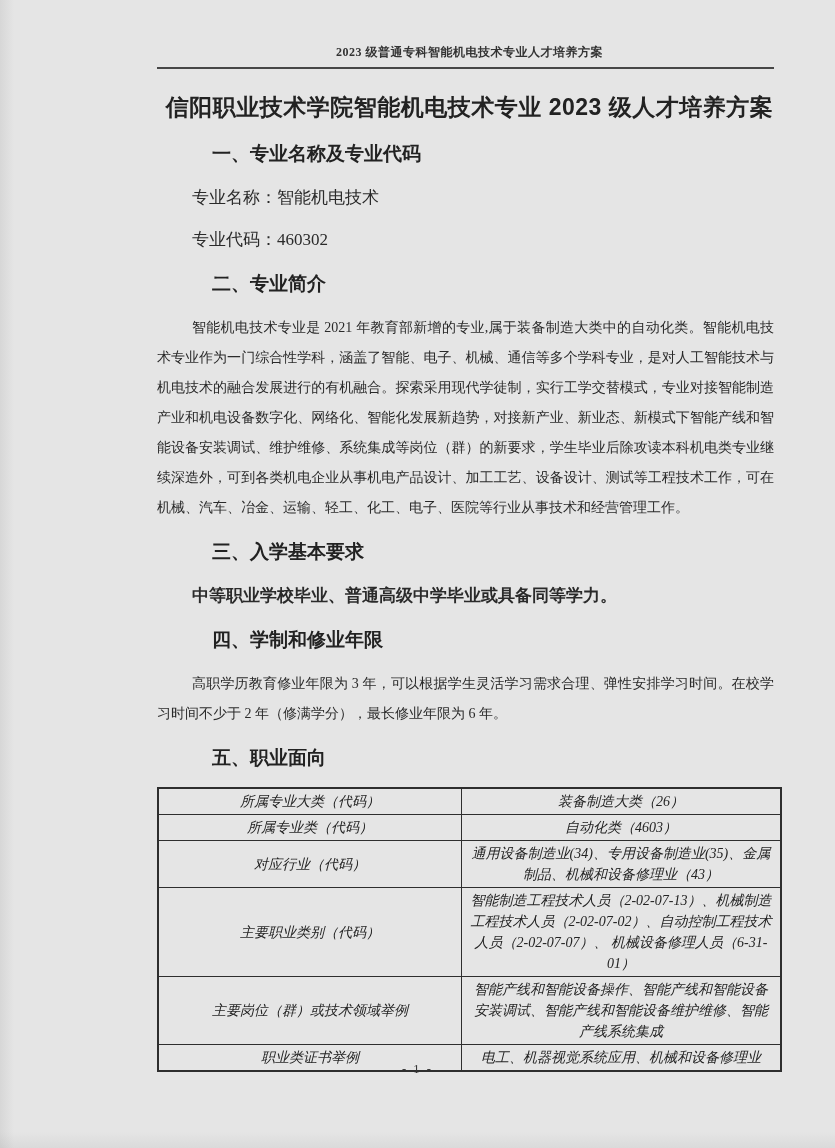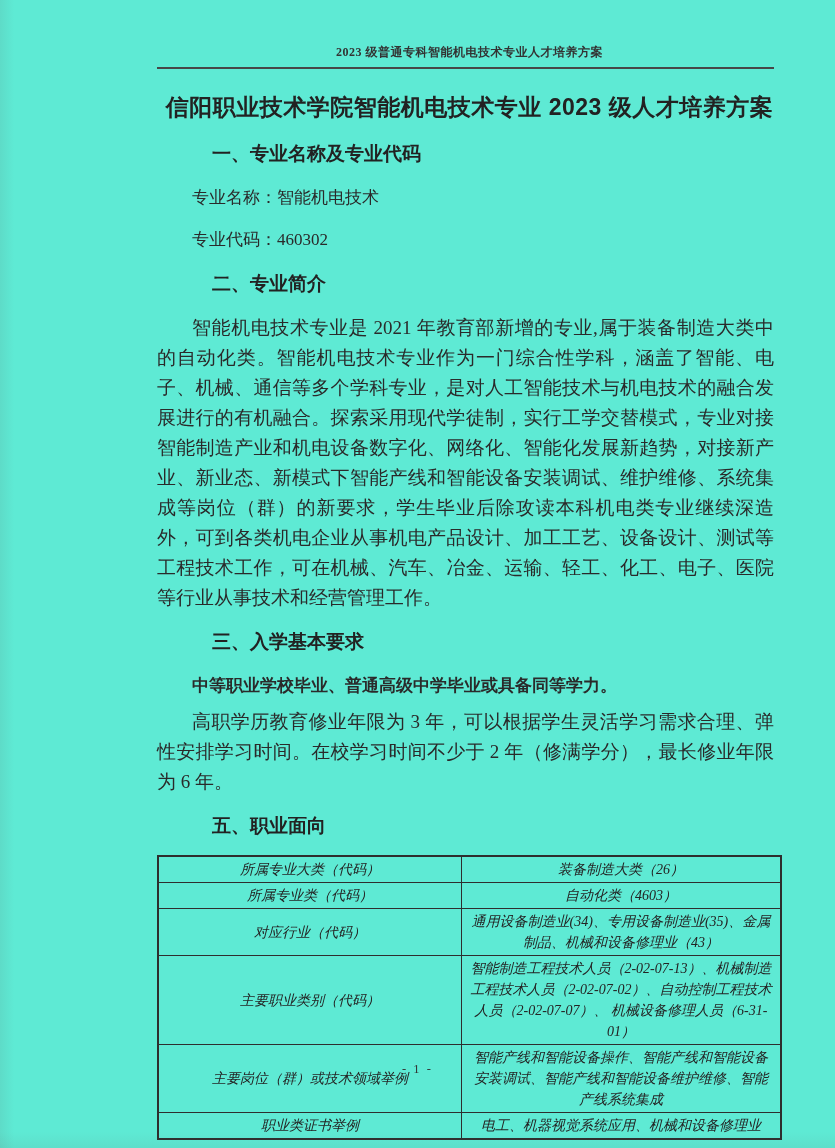--- a/index.html
+++ b/index.html
@@ -4,21 +4,21 @@
 <style>
   html, body {
     margin: 0;
     padding: 0;
     background: #ffffff;
   }
   .page {
     position: relative;
     width: 835px;
     height: 1148px;
-    background: #5eead4;
+    background: #e5e5e5;
     overflow: hidden;
     color: #262626;
     font-family: "Liberation Serif", "DejaVu Serif", serif;
   }
   
   .scan-shadow-left {
     position: absolute; left: 0; top: 0; bottom: 0; width: 14px;
     background: linear-gradient(to right, rgba(90,90,90,0.10), rgba(90,90,90,0));
     pointer-events: none;
   }
@@ -73,21 +73,21 @@
   .h-s5 { margin-top: 7px; }
   p.body-line {
     margin: 8px 0 0 0;
     font-size: 17px;
     line-height: 30px;
     text-indent: 35px;
     color: #2a2a2a;
   }
   p.body-para {
     margin: 6px 8px 0 0;
-    font-size: 19px;
+    font-size: 14px;
     line-height: 30px;
     text-indent: 35px;
     text-align: justify;
     color: #2a2a2a;
   }
   table.career-table {
     margin-top: 15px;
     width: 100%;
     border-collapse: collapse;
     border: 2px solid #2e2e2e;
@@ -129,20 +129,21 @@
     <h2 class="sec-heading h-s1">一、专业名称及专业代码</h2>
     <p class="body-line">专业名称：智能机电技术</p>
     <p class="body-line" style="margin-top:12px;">专业代码：460302</p>
 
     <h2 class="sec-heading h-s2">二、专业简介</h2>
     <p class="body-para">智能机电技术专业是 2021 年教育部新增的专业,属于装备制造大类中的自动化类。智能机电技术专业作为一门综合性学科，涵盖了智能、电子、机械、通信等多个学科专业，是对人工智能技术与机电技术的融合发展进行的有机融合。探索采用现代学徒制，实行工学交替模式，专业对接智能制造产业和机电设备数字化、网络化、智能化发展新趋势，对接新产业、新业态、新模式下智能产线和智能设备安装调试、维护维修、系统集成等岗位（群）的新要求，学生毕业后除攻读本科机电类专业继续深造外，可到各类机电企业从事机电产品设计、加工工艺、设备设计、测试等工程技术工作，可在机械、汽车、冶金、运输、轻工、化工、电子、医院等行业从事技术和经营管理工作。</p>
 
     <h2 class="sec-heading h-s3">三、入学基本要求</h2>
     <p class="body-line" style="margin-top:6px;font-weight:bold;">中等职业学校毕业、普通高级中学毕业或具备同等学力。</p>
 
+    <h2 class="sec-heading h-s4">四、学制和修业年限</h2>
     <p class="body-para">高职学历教育修业年限为 3 年，可以根据学生灵活学习需求合理、弹性安排学习时间。在校学习时间不少于 2 年（修满学分），最长修业年限为 6 年。</p>
 
     <h2 class="sec-heading h-s5">五、职业面向</h2>
 
     <table class="career-table">
       <tbody>
         <tr>
           <td class="col-label">所属专业大类（代码）</td>
           <td class="col-value">装备制造大类（26）</td>
         </tr>

